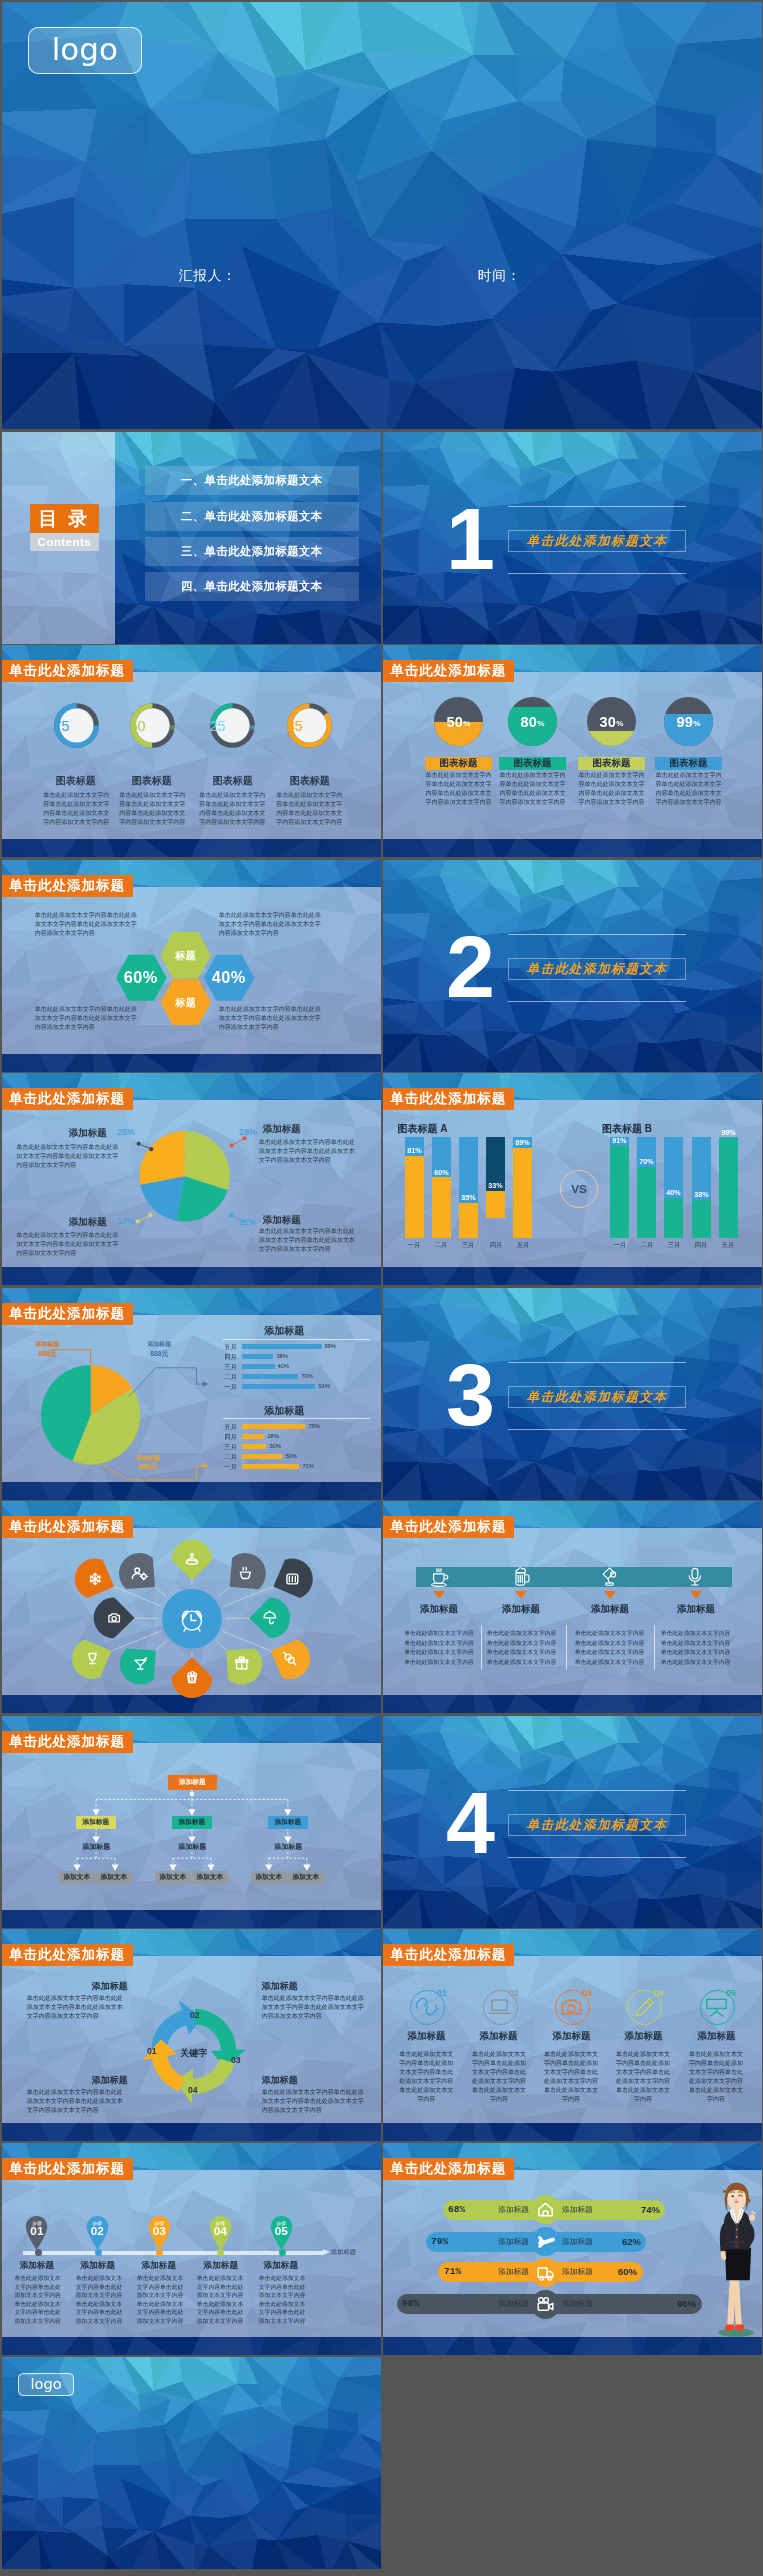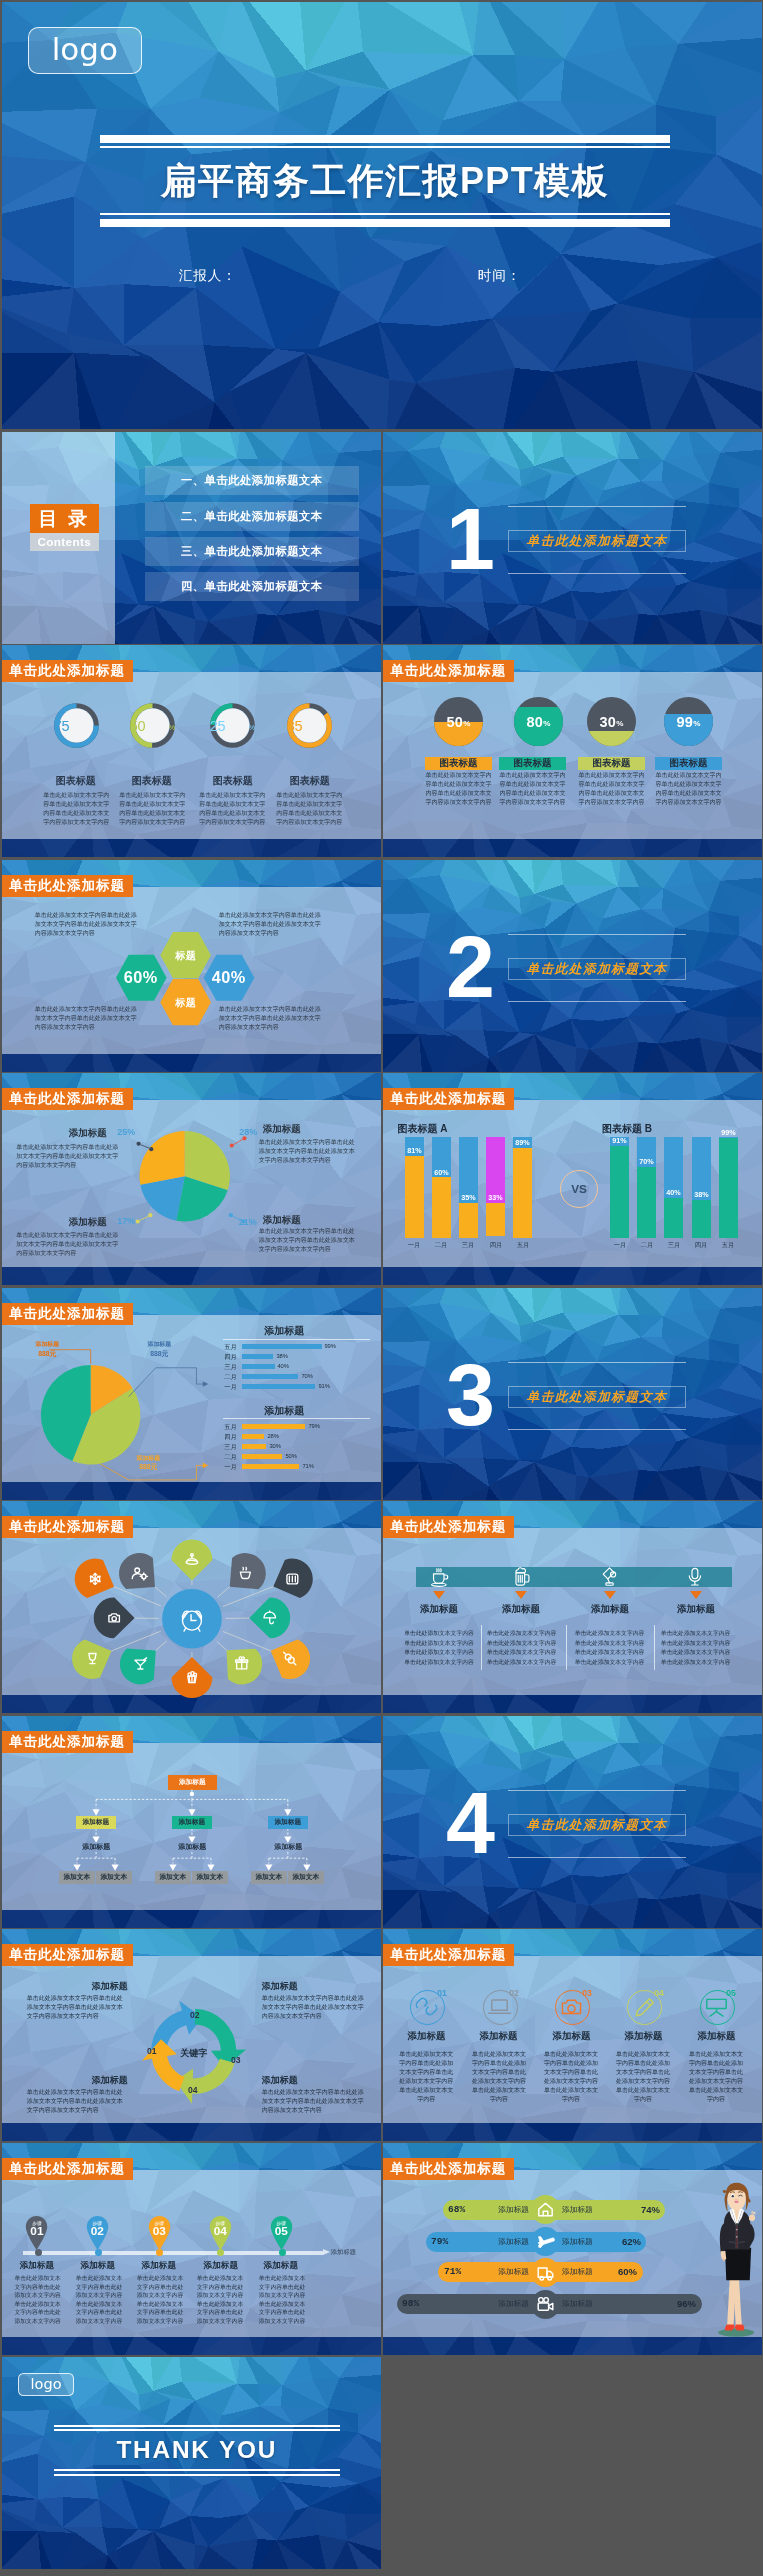--- a/index.html
+++ b/index.html
@@ -505,29 +505,20 @@
         <path d="M207,98 207,118 176,118z" fill="#12377d"></path>
       </symbol>
 </defs>
   </svg>
 <div class="page">
 <div class="slide s-full">
       <svg class="bgsvg" viewBox="0 0 200 112" preserveAspectRatio="none" shape-rendering="crispEdges">
         <use href="#polybg"></use>
       </svg>
       <div class="logo-box">logo</div>
-      <div class="title-wrap">
-        <div class="rule-thick"></div>
-        <div class="gap4"></div>
-        <div class="rule-thin"></div>
-        <div class="main-title">扁平商务工作汇报PPT模板</div>
-        <div class="rule-thin"></div>
-        <div class="gap4"></div>
-        <div class="rule-thick"></div>
-      </div>
       <div class="t-sub" style="left:177px">汇报人：</div>
       <div class="t-sub" style="left:476px">时间：</div>
     </div>
     <div class="slide s-half" style="left:1.8px;top:432px">
       <svg class="bgsvg" viewBox="0 0 200 112" preserveAspectRatio="none" shape-rendering="crispEdges">
         <use href="#polybg"></use>
       </svg>
       <div class="toc-left"></div>
       <div class="toc-badge">
         <div class="toc-cn">目 录</div>
@@ -602,21 +593,21 @@
       <div class="sTitle">单击此处添加标题</div>
       <div class="fcirc" style="left:51px">
         <div class="fcirc-fill" style="height:50%;background:#f7a623"></div>
         <div class="fcirc-txt">
           <span>50</span>
           <i>%</i>
         </div>
       </div>
       <div class="kpi-tag" style="left:42px;background:#f7a623">图表标题</div>
       <div class="kpi-body" style="left:41px;top:126px">单击此处添加文本文字内容单击此处添加文本文字内容单击此处添加文本文字内容添加文本文字内容</div>
-      <div class="fcirc" style="left:131px">
+      <div class="fcirc" style="left:125px">
         <div class="fcirc-fill" style="height:80%;background:#17b491"></div>
         <div class="fcirc-txt">
           <span>80</span>
           <i>%</i>
         </div>
       </div>
       <div class="kpi-tag" style="left:116px;background:#17b491">图表标题</div>
       <div class="kpi-body" style="left:115px;top:126px">单击此处添加文本文字内容单击此处添加文本文字内容单击此处添加文本文字内容添加文本文字内容</div>
       <div class="fcirc" style="left:204px">
         <div class="fcirc-fill" style="height:30%;background:#c4d05e"></div>
@@ -722,21 +713,21 @@
       <div class="vbar" style="left:49px;top:64px;height:101px;background:#3c9dd7">
         <div class="vbar-fill" style="height:60%;background:#f9ae1e"></div>
         <div class="vbar-lbl" style="bottom:60%">60%</div>
       </div>
       <div class="vbar-m" style="left:44px">二月</div>
       <div class="vbar" style="left:76px;top:64px;height:101px;background:#3c9dd7">
         <div class="vbar-fill" style="height:35%;background:#f9ae1e"></div>
         <div class="vbar-lbl" style="bottom:35%">35%</div>
       </div>
       <div class="vbar-m" style="left:71px">三月</div>
-      <div class="vbar" style="left:103px;top:64px;height:99px;background:#d946ef">
+      <div class="vbar" style="left:103px;top:64px;height:81px;background:#0c4a6e">
         <div class="vbar-fill" style="height:33%;background:#f9ae1e"></div>
         <div class="vbar-lbl" style="bottom:33%">33%</div>
       </div>
       <div class="vbar-m" style="left:99px">四月</div>
       <div class="vbar" style="left:130px;top:64px;height:101px;background:#3c9dd7">
         <div class="vbar-fill" style="height:89%;background:#f9ae1e"></div>
         <div class="vbar-lbl" style="bottom:89%">89%</div>
       </div>
       <div class="vbar-m" style="left:126px">五月</div>
       <div class="vbar" style="left:227px;top:64px;height:101px;background:#3c9dd7">
@@ -1346,24 +1337,15 @@
 <ellipse cx="29.3" cy="25.3" rx="2.4" ry="1.3" fill="#e87b9b"></ellipse>
 <path d="M27.2,23.2 q2.1,-0.9 4.2,0" stroke="#e0ac8c" stroke-width="0.6" fill="none"></path>
 </g>
 </svg>
     </div>
     <div class="slide s-half" style="left:1.8px;top:2357px">
       <svg class="bgsvg" viewBox="0 0 200 112" preserveAspectRatio="none" shape-rendering="crispEdges">
         <use href="#polybg"></use>
       </svg>
       <div class="ty-logo">logo</div>
-      <div class="ty-wrap">
-        <div class="rule-thin"></div>
-        <div class="gap3"></div>
-        <div class="rule-thin"></div>
-        <div class="ty-t">THANK YOU</div>
-        <div class="rule-thin"></div>
-        <div class="gap3"></div>
-        <div class="rule-thin"></div>
-      </div>
     </div>
 </div>
 
 
 </body></html>

